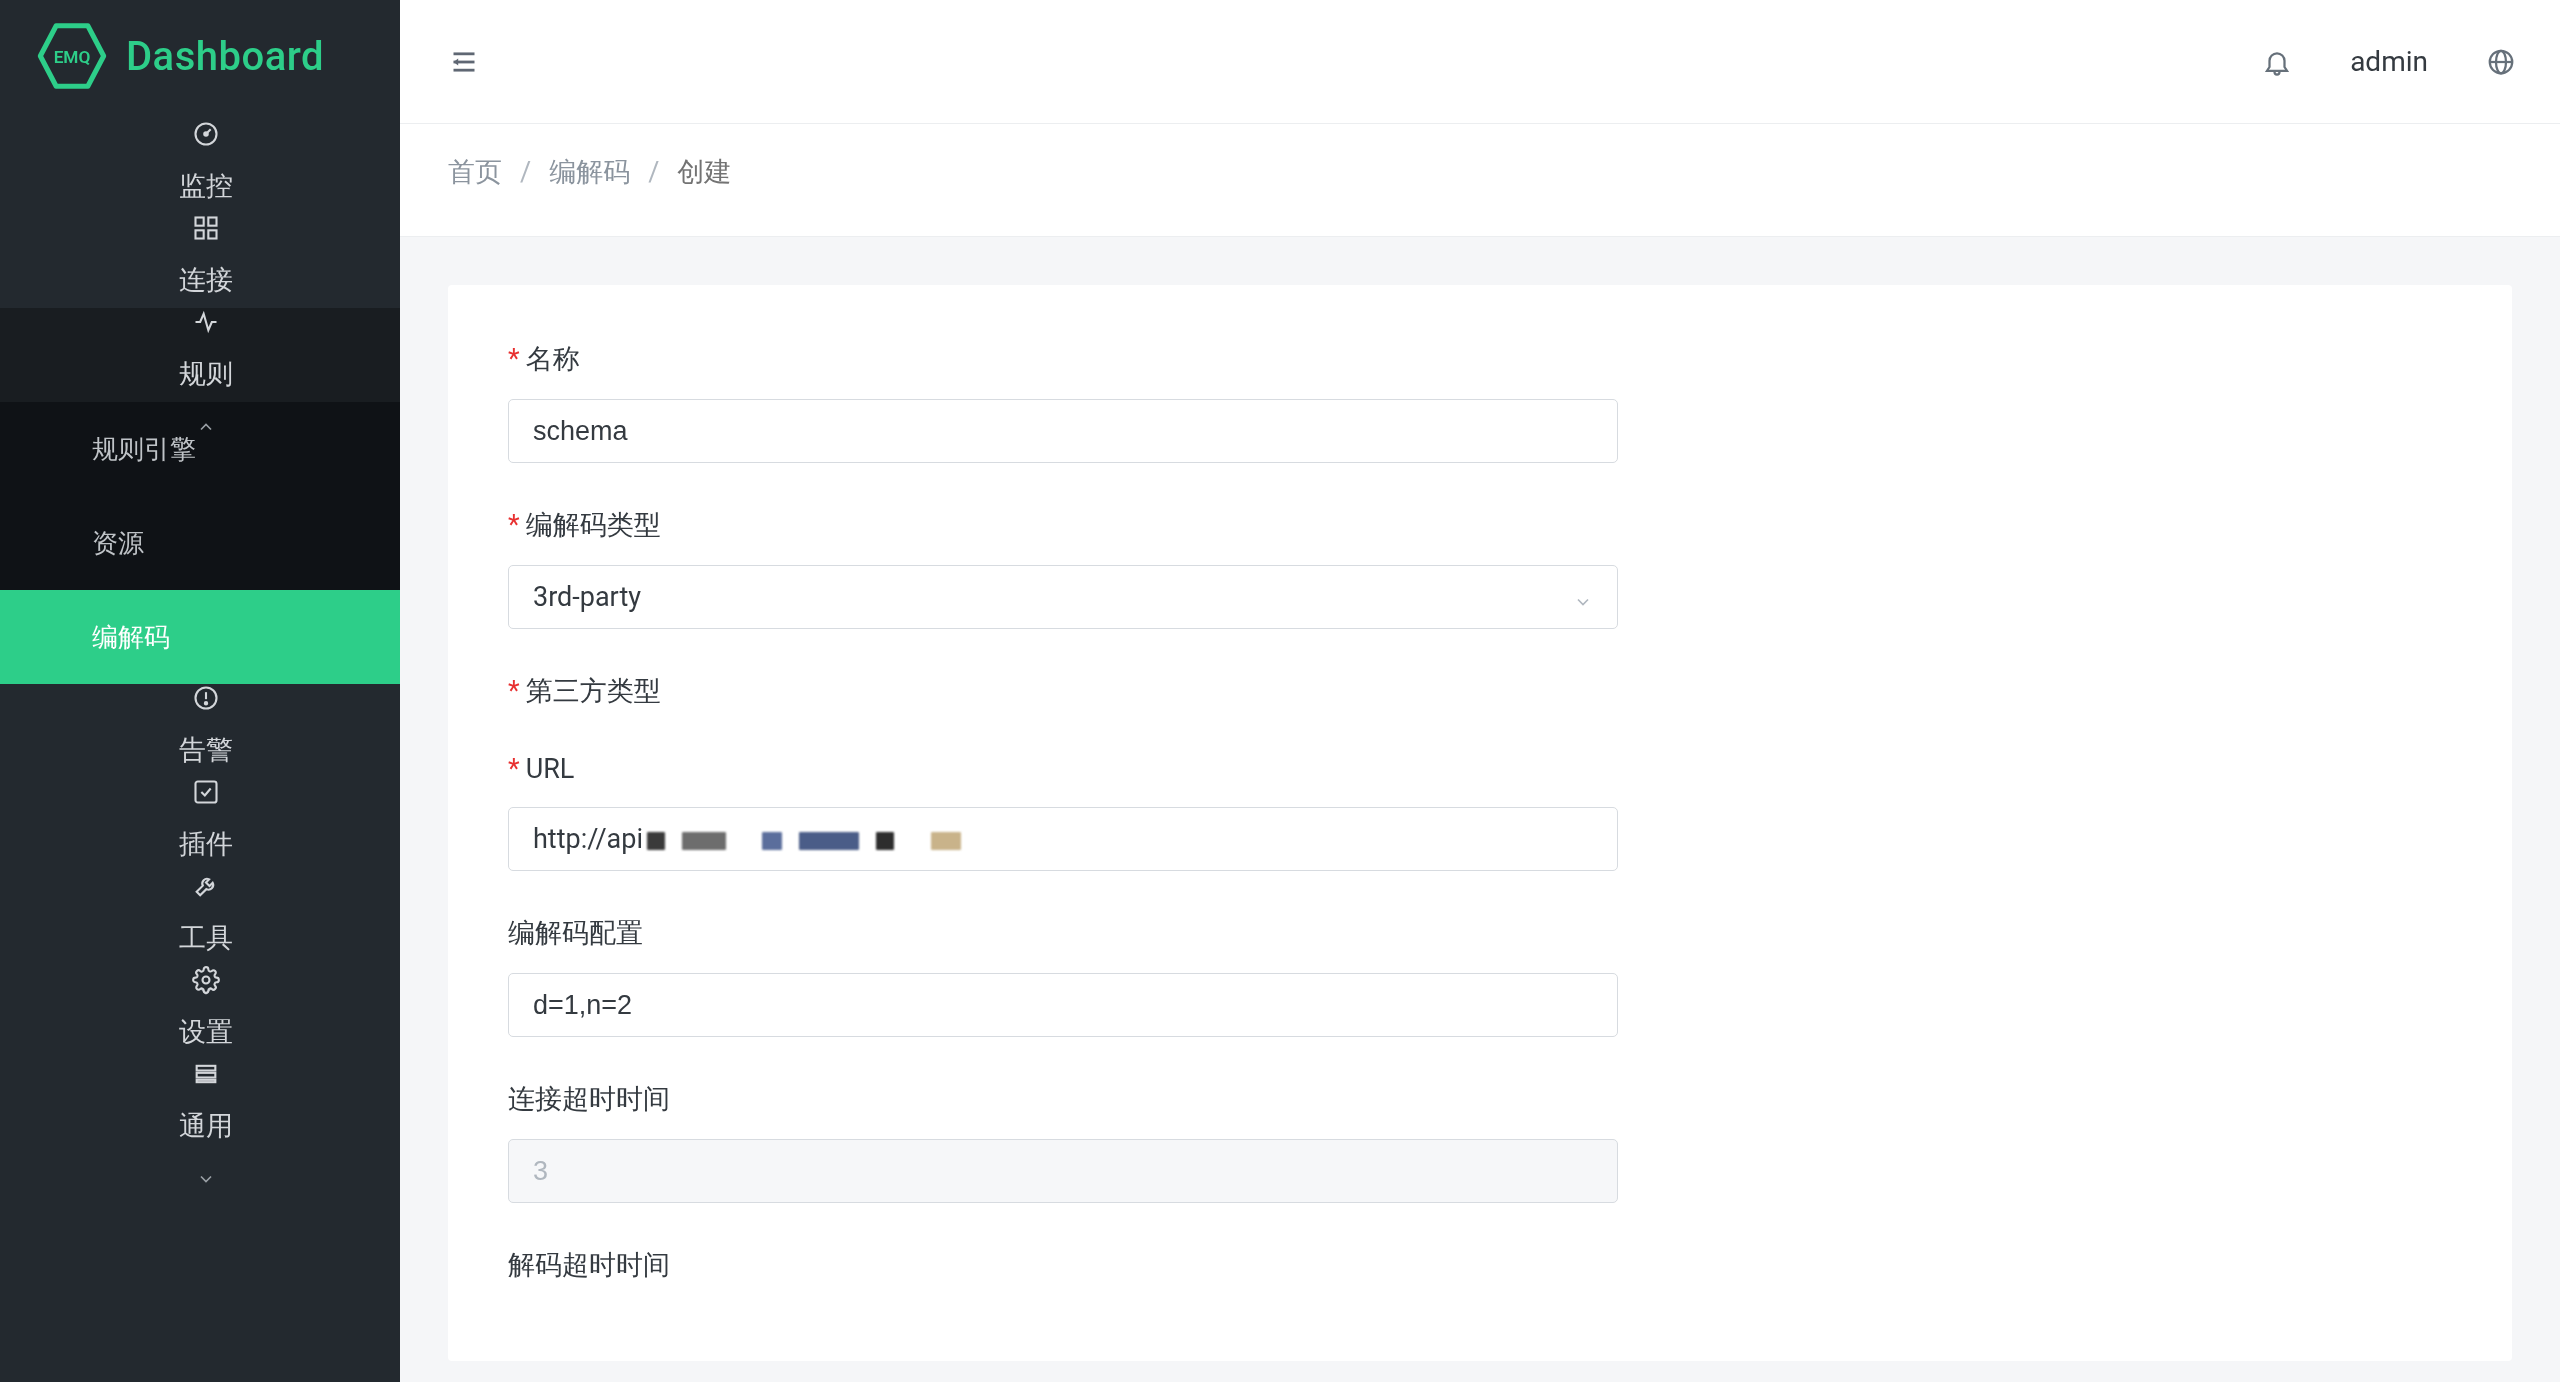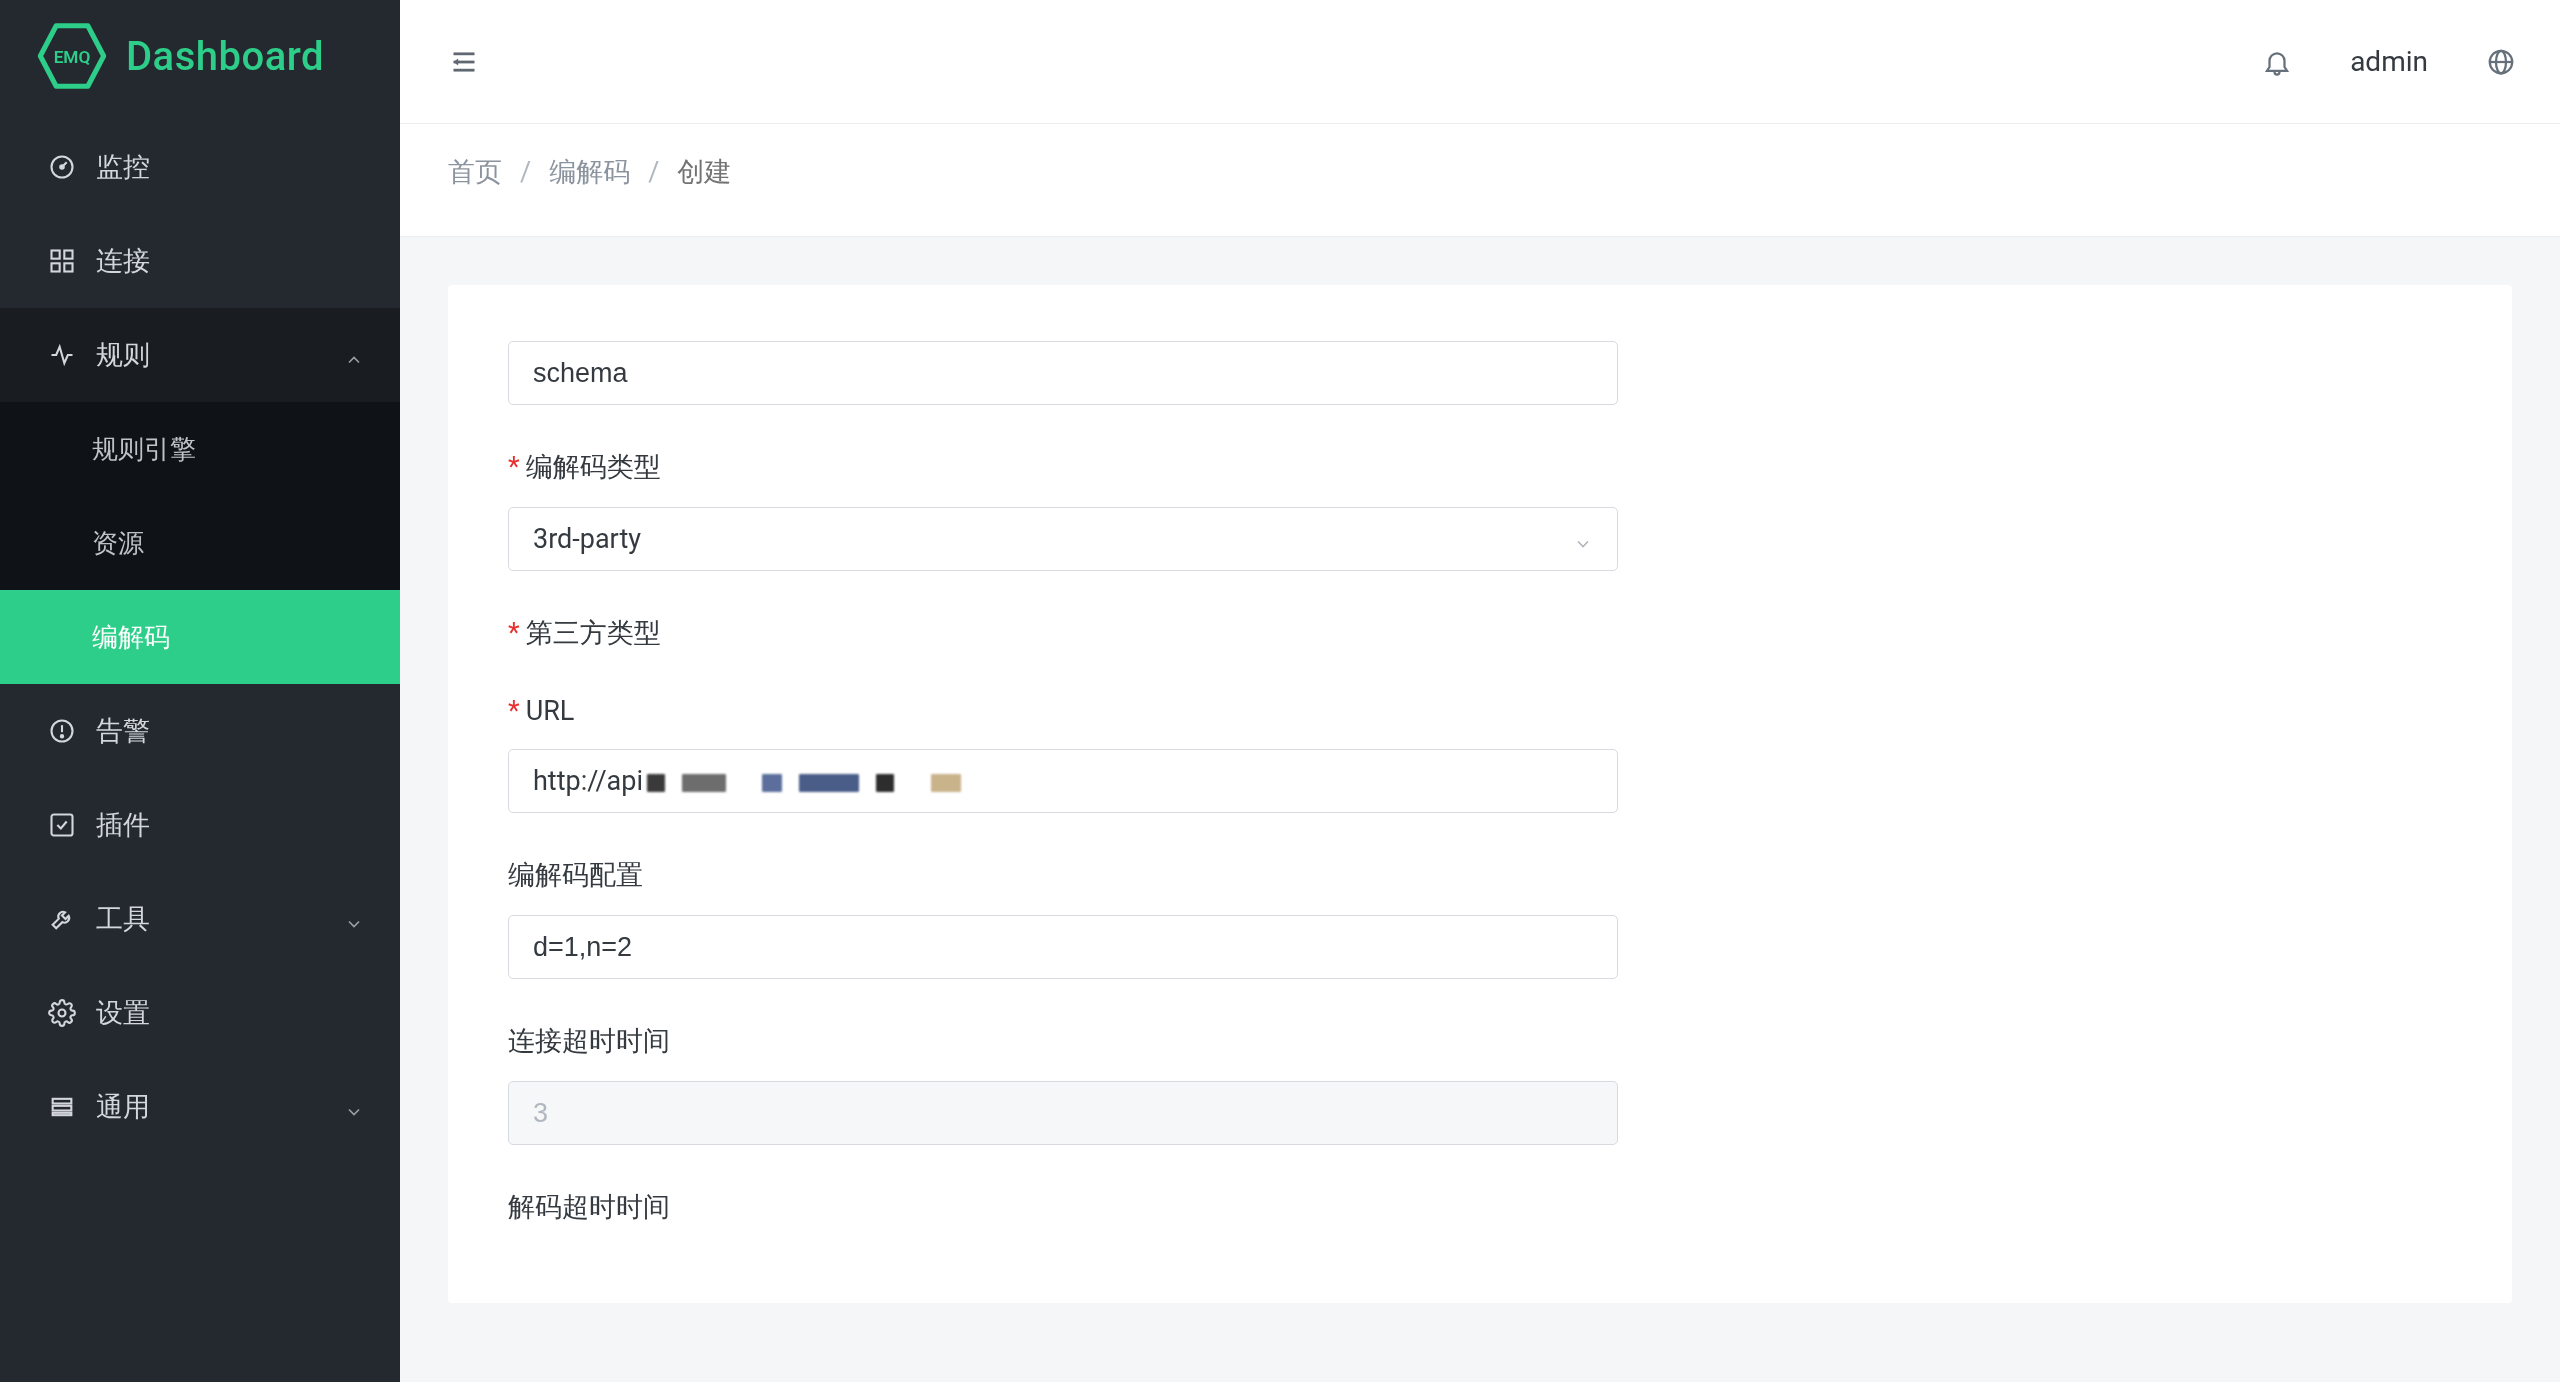--- a/index.html
+++ b/index.html
@@ -8,21 +8,21 @@
 
   
   .sidebar { width: 400px; background: #23292f; color: #c6c9cd; display: flex; flex-direction: column; flex-shrink: 0; }
   .logo-row { display: flex; align-items: center; gap: 18px; padding: 20px 32px 28px 36px; }
   .logo-hex { width: 72px; height: 72px; position: relative; }
   .logo-hex svg { width: 100%; height: 100%; display: block; }
   .logo-text { font-size: 24px; font-weight: 600; fill: #2dce89; }
   .logo-title { color: #2dce89; font-size: 40px; font-weight: 500; letter-spacing: .5px; }
 
   .nav { list-style: none; flex: 1; }
-  .nav-item { display: flex; align-items: center; gap: 20px; padding: 0 36px 0 48px; height: 94px; font-size: 27px; color: #d3d6da; cursor: pointer; position: relative; }
+  .nav-item { display: flex; align-items: center; gap: 20px; padding: 0 36px 0 48px; height: 94px; font-size: 27px; color: #d3d6da; cursor: pointer; position: relative; flex-direction: column; }
   .nav-item .label { flex: 1; }
   .nav-item.expanded { background: #191d21; }
   .nav-sub { list-style: none; background: #0f1216; }
   .nav-sub-item { display: flex; align-items: center; padding-left: 92px; height: 94px; font-size: 26px; color: #bfc3c7; cursor: pointer; }
   .nav-sub-item.active { background: #2dce89; color: #fff; }
   .nav-sub-item.active::after { content:""; position:absolute; }
   .icon { width: 28px; height: 28px; display: inline-flex; align-items: center; justify-content: center; flex-shrink: 0; }
   .icon svg { width: 100%; height: 100%; stroke: currentColor; fill: none; stroke-width: 1.8; }
   .chevron { width: 20px; height: 20px; }
   .chevron svg { width: 100%; height: 100%; stroke: #9aa0a6; fill: none; stroke-width: 2; }
@@ -202,20 +202,21 @@
       <span class="sep">/</span>
       <span class="crumb">编解码</span>
       <span class="sep">/</span>
       <span class="crumb current">创建</span>
     </nav>
 
     <div class="content">
       <div class="card">
 
         <div class="form-group">
+          <label class="form-label"><span class="req">*</span><span>名称</span></label>
           <input class="form-input" type="text" value="schema" style="">
         </div>
 
         <div class="form-group">
           <label class="form-label"><span class="req">*</span><span>编解码类型</span></label>
           <div class="form-select">
             <span class="sel-val">3rd-party</span>
             <span class="sel-caret"><svg viewBox="0 0 24 24">
                   <polyline points="6 9 12 15 18 9"></polyline>
                 </svg></span>

